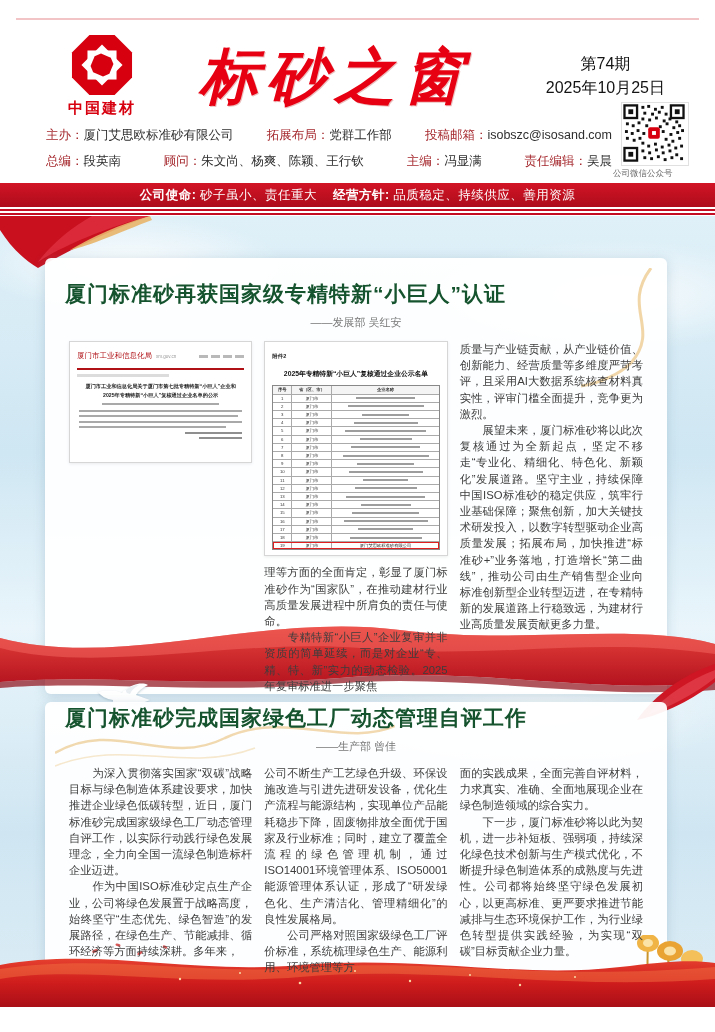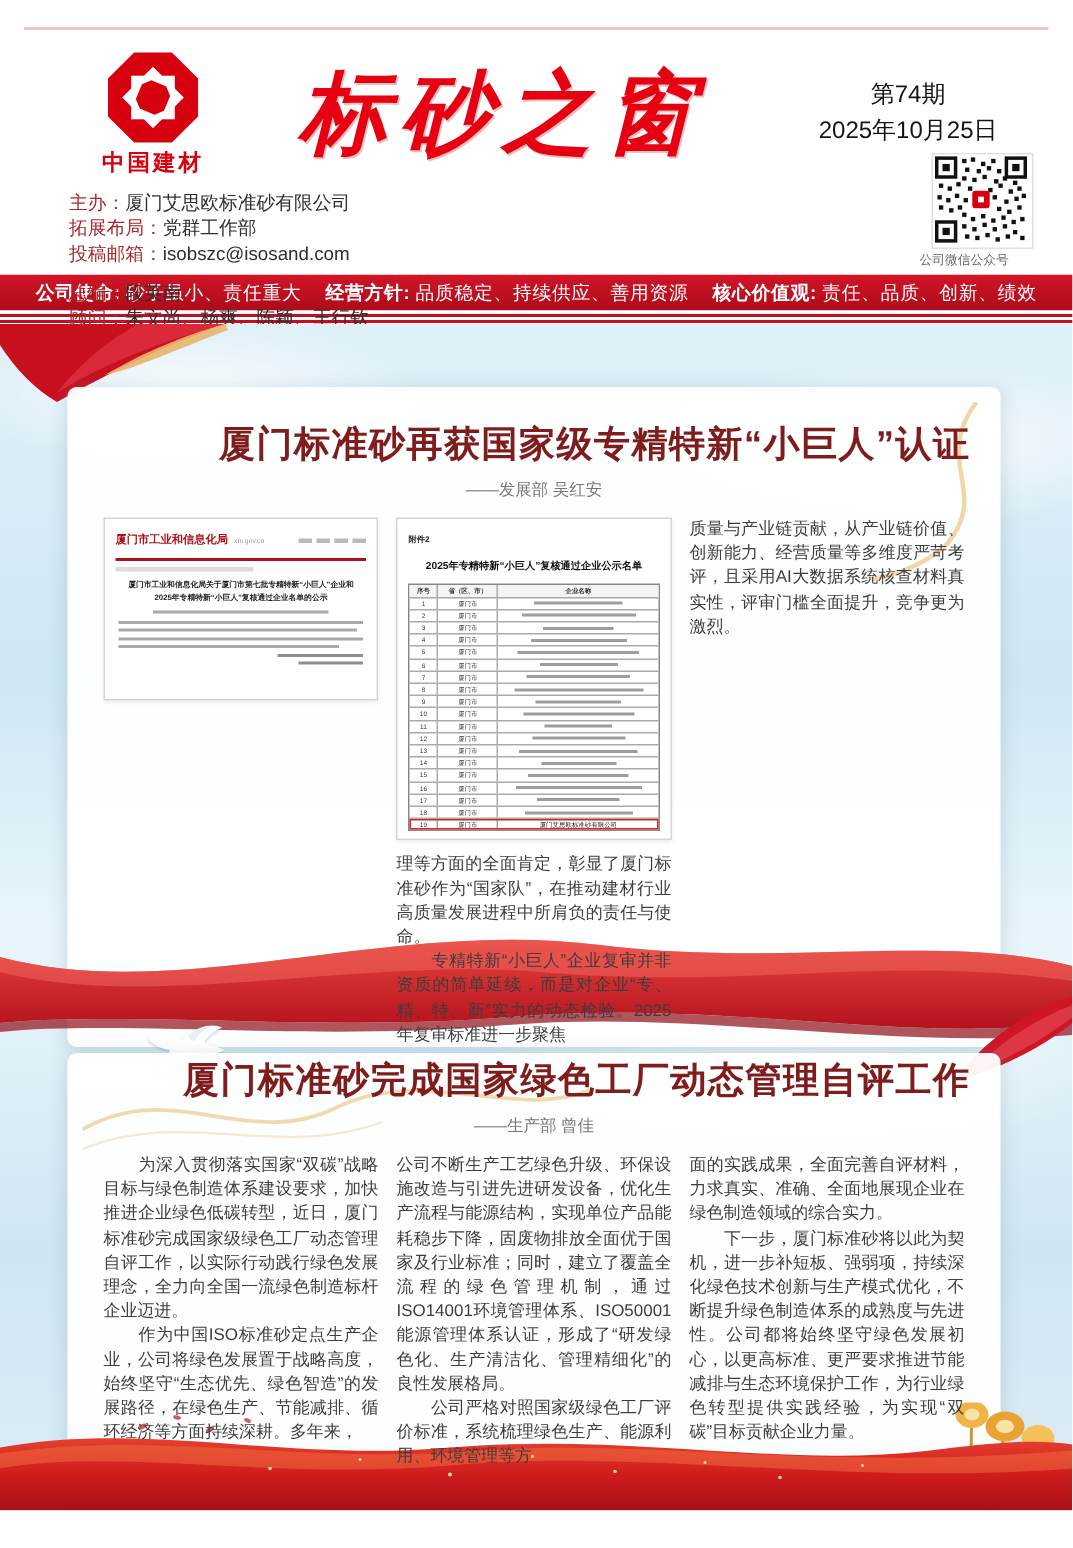--- a/index.html
+++ b/index.html
@@ -17,21 +17,21 @@
   .paper-title{
     position:absolute;left:150px;top:30px;width:370px;text-align:center;
     font-family:"DejaVu Serif","Liberation Serif",serif;font-style:italic;font-weight:bold;
     font-size:60px;line-height:92px;color:#e60012;letter-spacing:8px;
     text-shadow:1px 1px 0 rgba(180,0,0,.25);white-space:nowrap;
   }
   .issue-block{position:absolute;right:50px;top:52px;text-align:center;font-size:16px;color:#141414;line-height:24px;}
   .qr{position:absolute;right:26px;top:102px;width:66px;height:62px;border:1px solid #e0e0e0;background:#fff;}
   .qr-caption{position:absolute;right:16px;top:168px;width:86px;font-size:8.5px;color:#666;}
   .masthead{position:absolute;left:46px;top:127px;width:566px;font-size:12.5px;color:#333;}
-  .mh-row{display:flex;justify-content:space-between;margin-bottom:9px;white-space:nowrap;flex-direction:column;}
+  .mh-row{display:flex;justify-content:space-between;margin-bottom:9px;white-space:nowrap;}
   .mh-label{color:#a5282d;}
   .mh-value{color:#2e2e2e;}
   
   .banner{
     height:24px;background:linear-gradient(180deg,#d21426,#ad0c1b);
     display:flex;align-items:center;justify-content:center;gap:16px;
     color:#fff;font-size:12.5px;white-space:nowrap;
   }
   .bn-label{font-weight:bold;letter-spacing:.5px;}
   .bn-value{font-family:"DejaVu Serif","Liberation Serif",serif;letter-spacing:.5px;}
@@ -52,33 +52,33 @@
   .bottom-wave{position:absolute;left:0;bottom:0;}
   
   .card{
     position:absolute;left:45px;width:622px;background:rgba(255,255,255,.95);
     border-radius:6px;box-shadow:0 2px 12px rgba(110,145,165,.3);
   }
   .card1{top:42px;min-height:366px;}
   .card2{top:486px;min-height:258px;}
   .gold-swirl{position:absolute;pointer-events:none;}
   .art-title{
-    text-align:right;font-size:24px;font-weight:bold;color:#7f1d1d;
+    text-align:left;font-size:21px;font-weight:bold;color:#14532d;
     letter-spacing:1px;margin:22px 20px 0;position:relative;z-index:2;
   }
   .card2 .art-title{margin-top:2px;}
   .byline{text-align:center;font-size:11px;color:#787878;margin-top:7px;position:relative;z-index:2;}
   .cols{display:flex;gap:12px;padding:0 24px;margin-top:11px;position:relative;z-index:2;}
   .col{flex:1;min-width:0;font-size:11.3px;line-height:16.2px;color:#3d3d3d;text-align:justify;}
   .col p{margin:0;}
   
   .fig{background:#fff;border:1px solid #d6d6d6;box-shadow:0 1px 3px rgba(0,0,0,.08);margin-bottom:8px;}
   .gov{height:122px;padding:6px 7px;box-sizing:border-box;}
   .gov-top{display:flex;align-items:baseline;gap:4px;border-bottom:2px solid #b01116;padding-bottom:3px;}
-  .gov-site{color:#b01116;font-weight:bold;font-size:7.5px;white-space:nowrap;}
+  .gov-site{color:#b01116;font-weight:normal;font-size:7.5px;white-space:nowrap;}
   .gov-domain{color:#999;font-size:4.5px;}
   .gov-nav{margin-left:auto;display:flex;gap:3px;}
   .gov-nav i{display:block;width:9px;height:3px;background:#b9b9b9;}
   .gov-crumb{height:3px;width:55%;background:#dcdcdc;margin:4px 0 5px;}
   .gov-doc-title{font-size:5.2px;font-weight:bold;color:#222;text-align:center;line-height:1.6;margin:0 6px 4px;}
   .ln{height:2px;background:#a9a9a9;margin:3.5px 2px;}
   .ln.w95{width:95%;} .ln.w88{width:88%;} .ln.w70{width:70%;}
   .ln.sig{width:34%;margin-left:auto;background:#8f8f8f;}
   
   .att{padding:6px 7px 5px;box-sizing:border-box;}
@@ -206,21 +206,20 @@
       <span><span class="mh-label">顾问：</span><span class="mh-value">朱文尚、杨爽、陈颖、王行钦</span></span>
       <span><span class="mh-label">主编：</span><span class="mh-value">冯显满</span></span>
       <span><span class="mh-label">责任编辑：</span><span class="mh-value">吴晨</span></span>
     </div>
   </div>
 </div>
 
 <div class="banner">
   <span><span class="bn-label">公司使命:</span> <span class="bn-value">砂子虽小、责任重大</span></span>
   <span><span class="bn-label">经营方针:</span> <span class="bn-value">品质稳定、持续供应、善用资源</span></span>
-  <span><span class="bn-label">核心价值观:</span> <span class="bn-value">责任、品质、创新、绩效</span></span>
 </div>
 <div class="sep"></div>
 
 <div class="scene">
 
   <svg class="ribbon-tl" width="230" height="60" viewBox="0 0 230 60">
     <path d="M0,0 L150,0 C110,14 70,34 38,52 C24,44 10,30 0,14 Z" fill="#c8101f"></path>
     <path d="M0,0 L150,0 C105,12 62,30 38,46 C50,30 70,12 92,0 Z" fill="#e03040" opacity=".8"></path>
     <path d="M150,0 C120,8 90,22 70,34 C90,30 120,16 152,4 Z" fill="#e8b56a" opacity=".9"></path>
   </svg>
@@ -404,20 +403,21 @@
         </div>
         <div>
             <p>理等方面的全面肯定，彰显了厦门标准砂作为“国家队”，在推动建材行业高质量发展进程中所肩负的责任与使命。</p>
             <p>　　专精特新“小巨人”企业复审并非资质的简单延续，而是对企业“专、精、特、新”实力的动态检验。2025年复审标准进一步聚焦</p>
           </div>
       </div>
 
       <div class="col">
         <div>
             <p>质量与产业链贡献，从产业链价值、创新能力、经营质量等多维度严苛考评，且采用AI大数据系统核查材料真实性，评审门槛全面提升，竞争更为激烈。</p>
+            <p>　　展望未来，厦门标准砂将以此次复核通过为全新起点，坚定不移走“专业化、精细化、特色化、新颖化”发展道路。坚守主业，持续保障中国ISO标准砂的稳定供应，筑牢行业基础保障；聚焦创新，加大关键技术研发投入，以数字转型驱动企业高质量发展；拓展布局，加快推进“标准砂+”业务落地，打造增长“第二曲线”，推动公司由生产销售型企业向标准创新型企业转型迈进，在专精特新的发展道路上行稳致远，为建材行业高质量发展贡献更多力量。</p>
           </div>
       </div>
     </div>
   </div>
 
   <svg class="drape" width="715" height="92" viewBox="0 0 715 92">
     <defs>
       <linearGradient id="dr" x1="0" y1="0" x2="0" y2="1">
         <stop offset="0" stop-color="#e8433c"></stop>
           <stop offset="1" stop-color="#b4131f"></stop>

